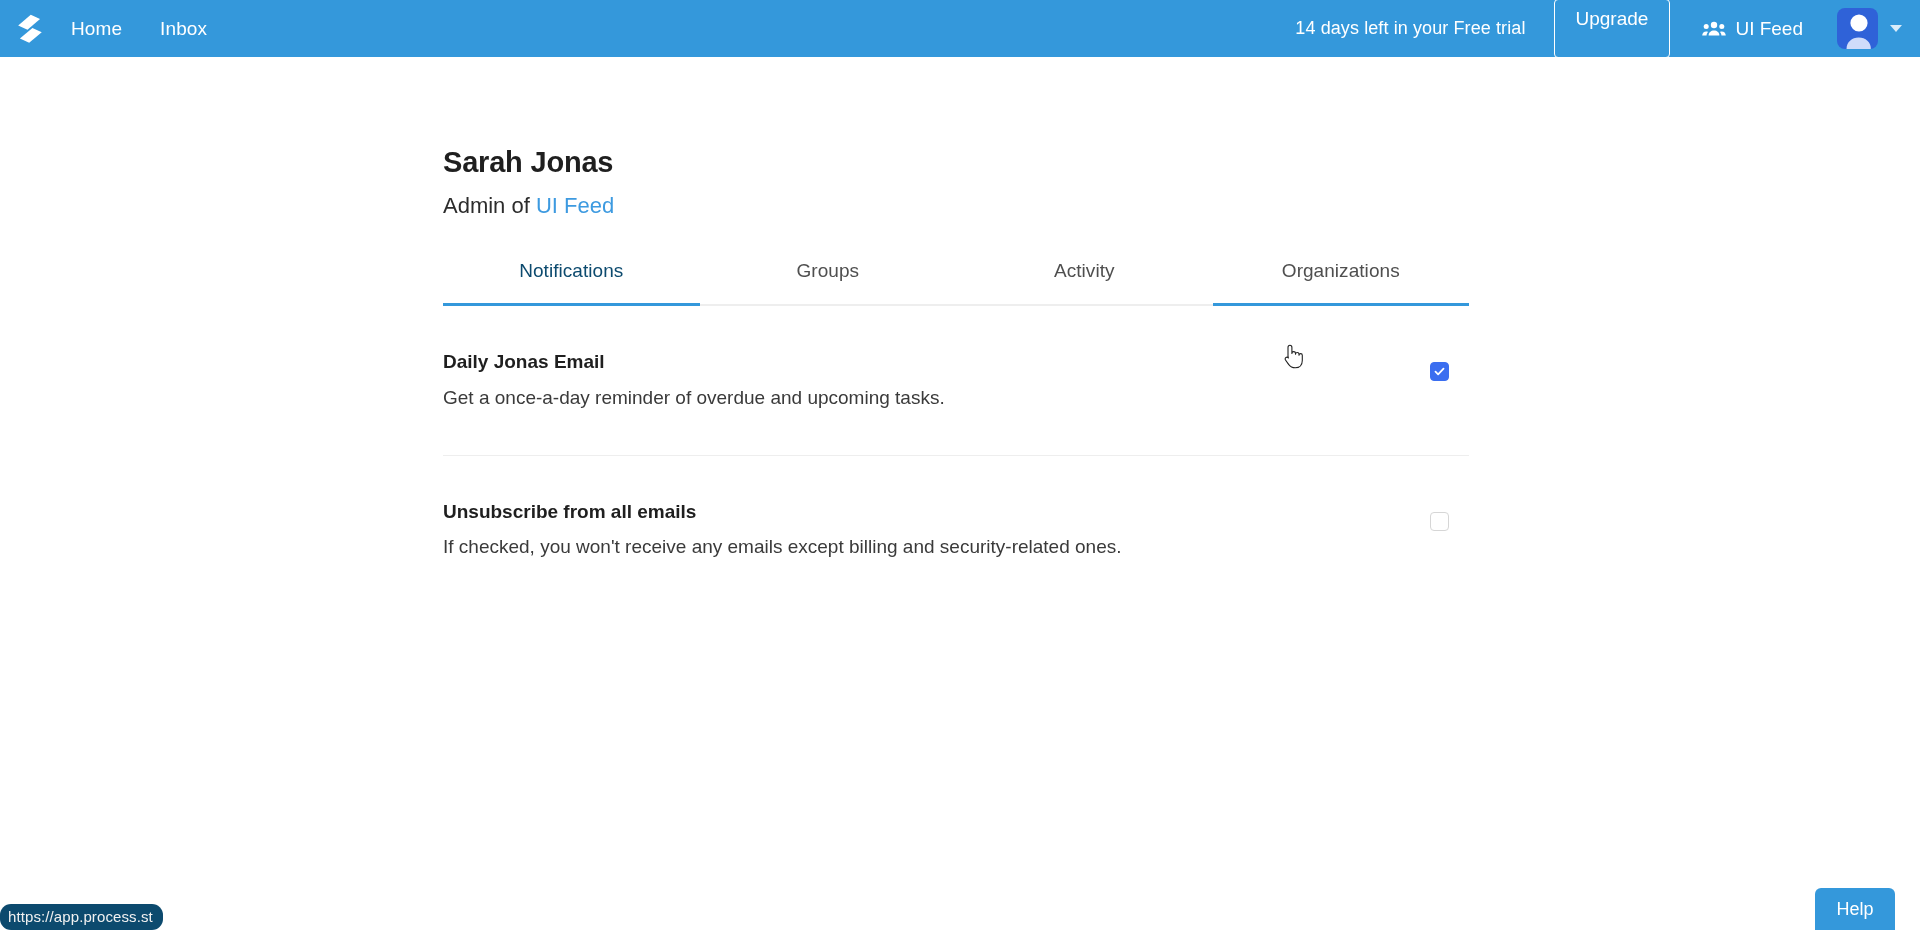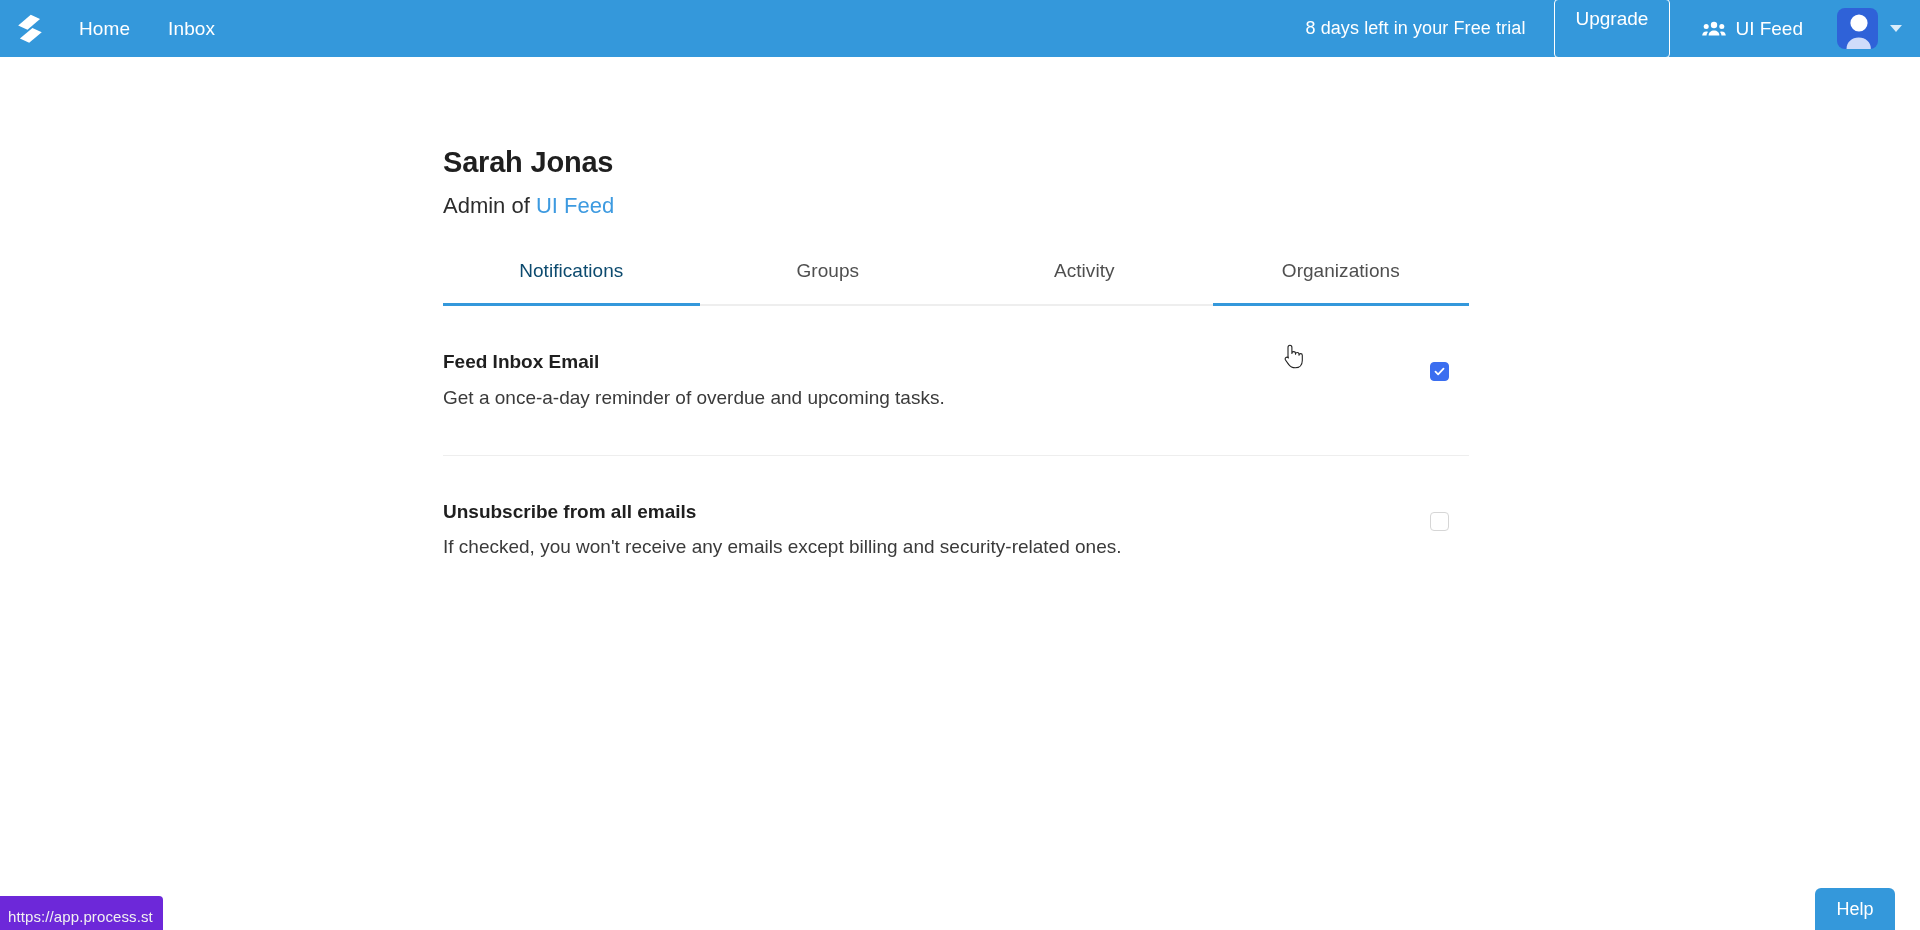--- a/index.html
+++ b/index.html
@@ -37,21 +37,21 @@
 
   .nav-link {
     color: #ffffff;
     font-size: 19px;
     text-decoration: none;
     margin-right: 38px;
     letter-spacing: 0.1px;
     line-height: 57px;
     cursor: pointer;
   }
-  .nav-link:first-of-type { margin-left: 8px; text-align: center; }
+  .nav-link:first-of-type { margin-left: 0; text-align: center; }
 
   .topbar-right {
     margin-left: auto;
     display: flex;
     align-items: center;
     padding-right: 18px;
   }
 
   .trial-text {
     color: #ffffff;
@@ -251,28 +251,29 @@
     border: none;
     border-radius: 6px 6px 0 0;
     cursor: pointer;
   }
 
   
   .status-url {
     position: absolute;
     left: 0;
     bottom: 0;
-    background: #6d28d9;
+    background: #0c4a6e;
     color: #f1f1f1;
     font-size: 15px;
     font-family: "Liberation Sans", sans-serif;
-    padding: 12px 10px 5px 8px;
+    padding: 4px 10px 5px 8px;
     border-top-right-radius: 4px;
     white-space: nowrap;
     letter-spacing: 0.1px;
+    border-radius: 11px;
   }
 
   
   .cursor-hand {
     position: absolute;
     left: 1281px;
     top: 285px;
     width: 24px;
     height: 30px;
     pointer-events: none;
@@ -288,21 +289,21 @@
       <path d="M16.2 1.2 L24.6 7.0 L10.4 15.2 L2.0 9.4 Z" fill="#ffffff" transform="rotate(-10 13 15)"></path>
       <path d="M15.6 14.4 L24.0 20.2 L9.8 28.4 L1.4 22.6 Z" fill="#ffffff" transform="rotate(-10 13 15)"></path>
     </svg>
   </div>
 
   <a class="nav-link">Home</a>
   <a class="nav-link">Inbox</a>
 
   <div class="topbar-right">
 
-    <span class="trial-text">8 days left in your Free trial</span>
+    <span class="trial-text">14 days left in your Free trial</span>
 
     <button class="upgrade-btn">Upgrade</button>
 
     <div class="org-chip">
       <span class="people-icon">
         <svg width="24" height="18" viewBox="0 0 24 18" aria-hidden="true">
           <circle cx="12" cy="5" r="3.2" fill="#ffffff"></circle>
           <path d="M6.6 15.6c0-3.0 2.4-5.0 5.4-5.0s5.4 2.0 5.4 5.0z" fill="#ffffff"></path>
           <circle cx="4.2" cy="6.4" r="2.5" fill="#ffffff"></circle>
           <path d="M0.2 15.6c0-2.5 1.8-4.1 4.0-4.1 0.7 0 1.3 0.15 1.85 0.4-0.95 1.0-1.5 2.3-1.5 3.7z" fill="#ffffff"></path>
@@ -339,21 +340,21 @@
       <div class="tab active">Notifications</div>
       <div class="tab">Groups</div>
       <div class="tab">Activity</div>
       <div class="tab hovered">Organizations</div>
     </div>
 
     <div class="settings">
 
       <div class="setting-row">
         <div class="setting-texts">
-          <div class="setting-title">Feed Inbox Email</div>
+          <div class="setting-title">Daily Jonas Email</div>
           <div class="setting-desc">Get a once-a-day reminder of overdue and upcoming tasks.</div>
         </div>
         <div class="checkbox-cell">
           <div class="cb checked">
             <svg class="tick" viewBox="0 0 12 12" aria-hidden="true">
               <path d="M1.6 6.2 L4.5 9.1 L10.4 2.9" fill="none" stroke="#ffffff" stroke-width="1.9" stroke-linecap="round" stroke-linejoin="round"></path>
             </svg>
           </div>
         </div>
       </div>

